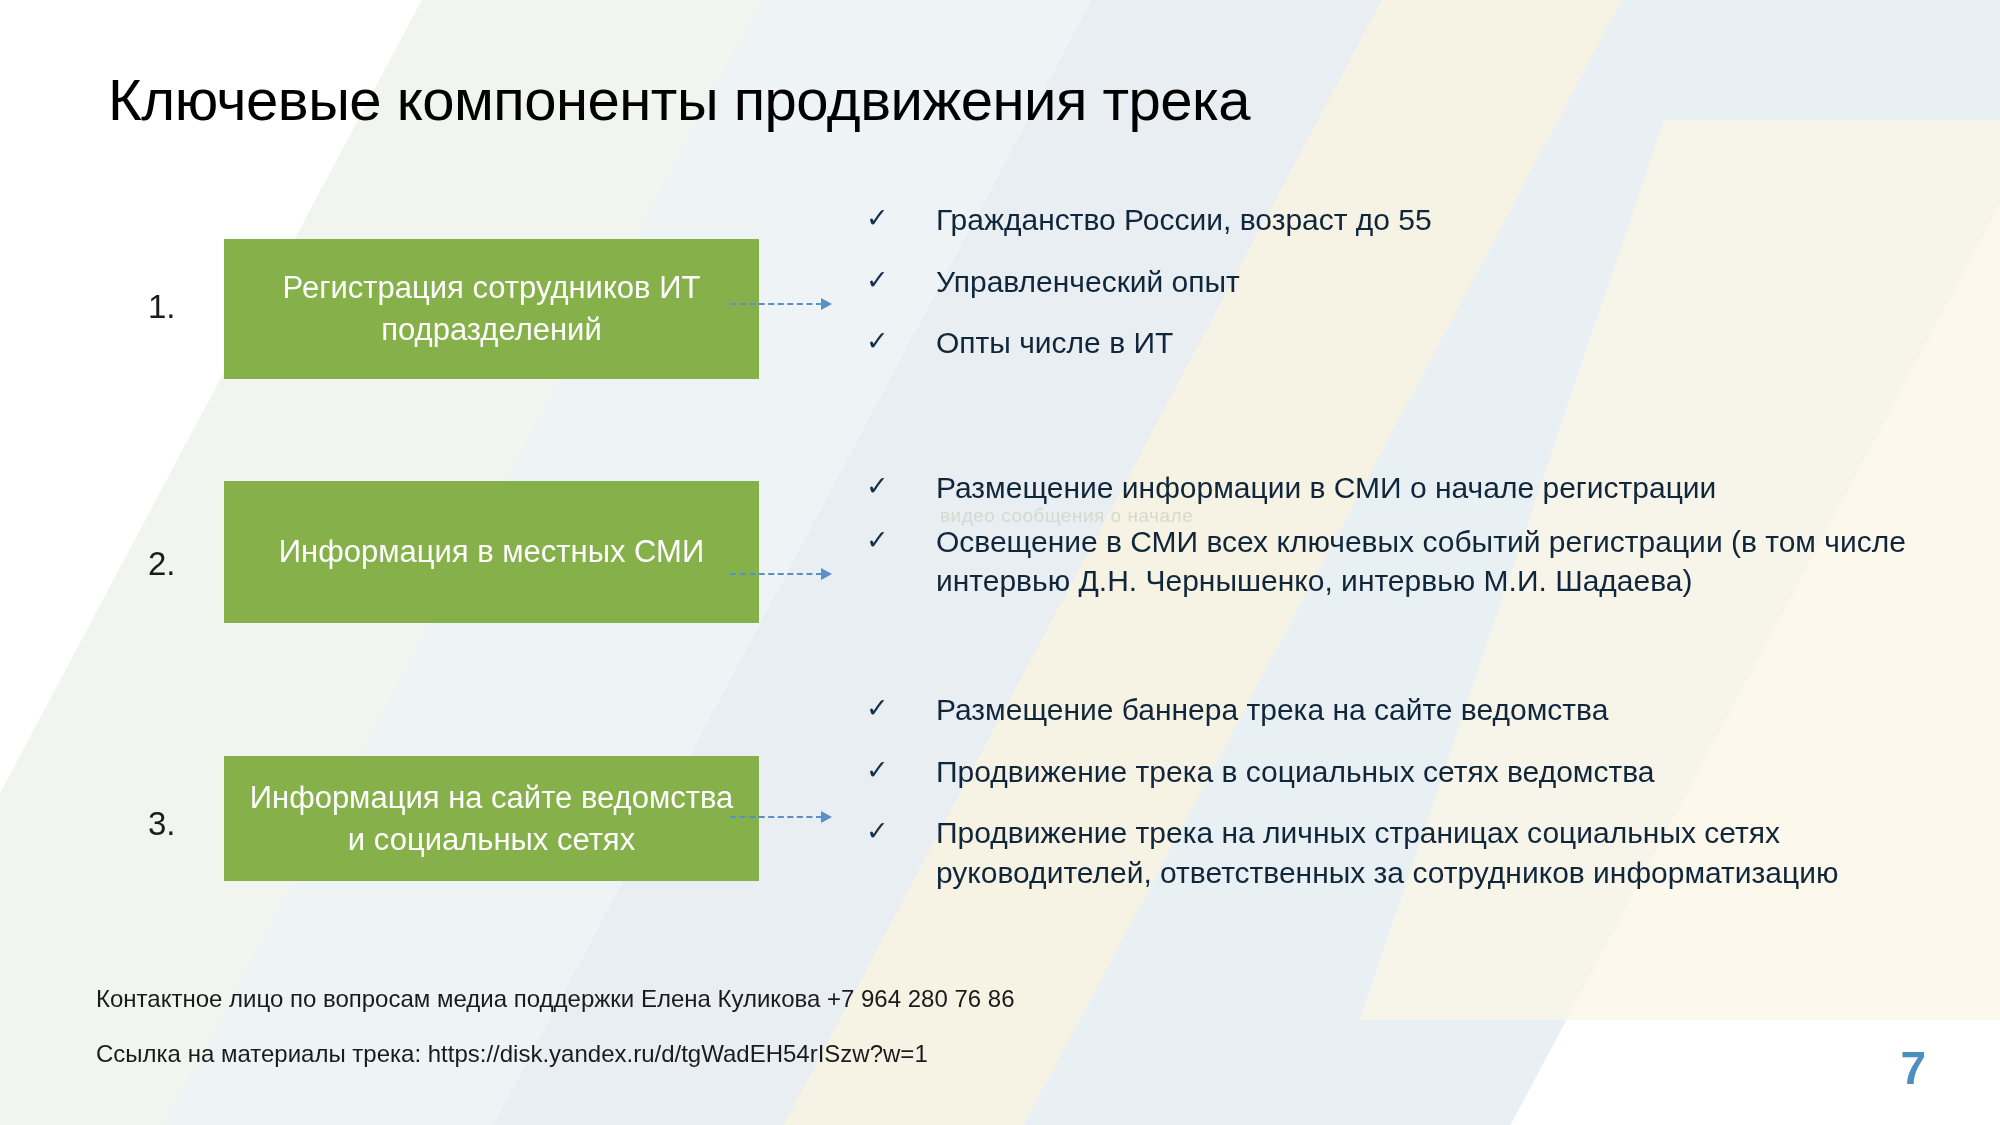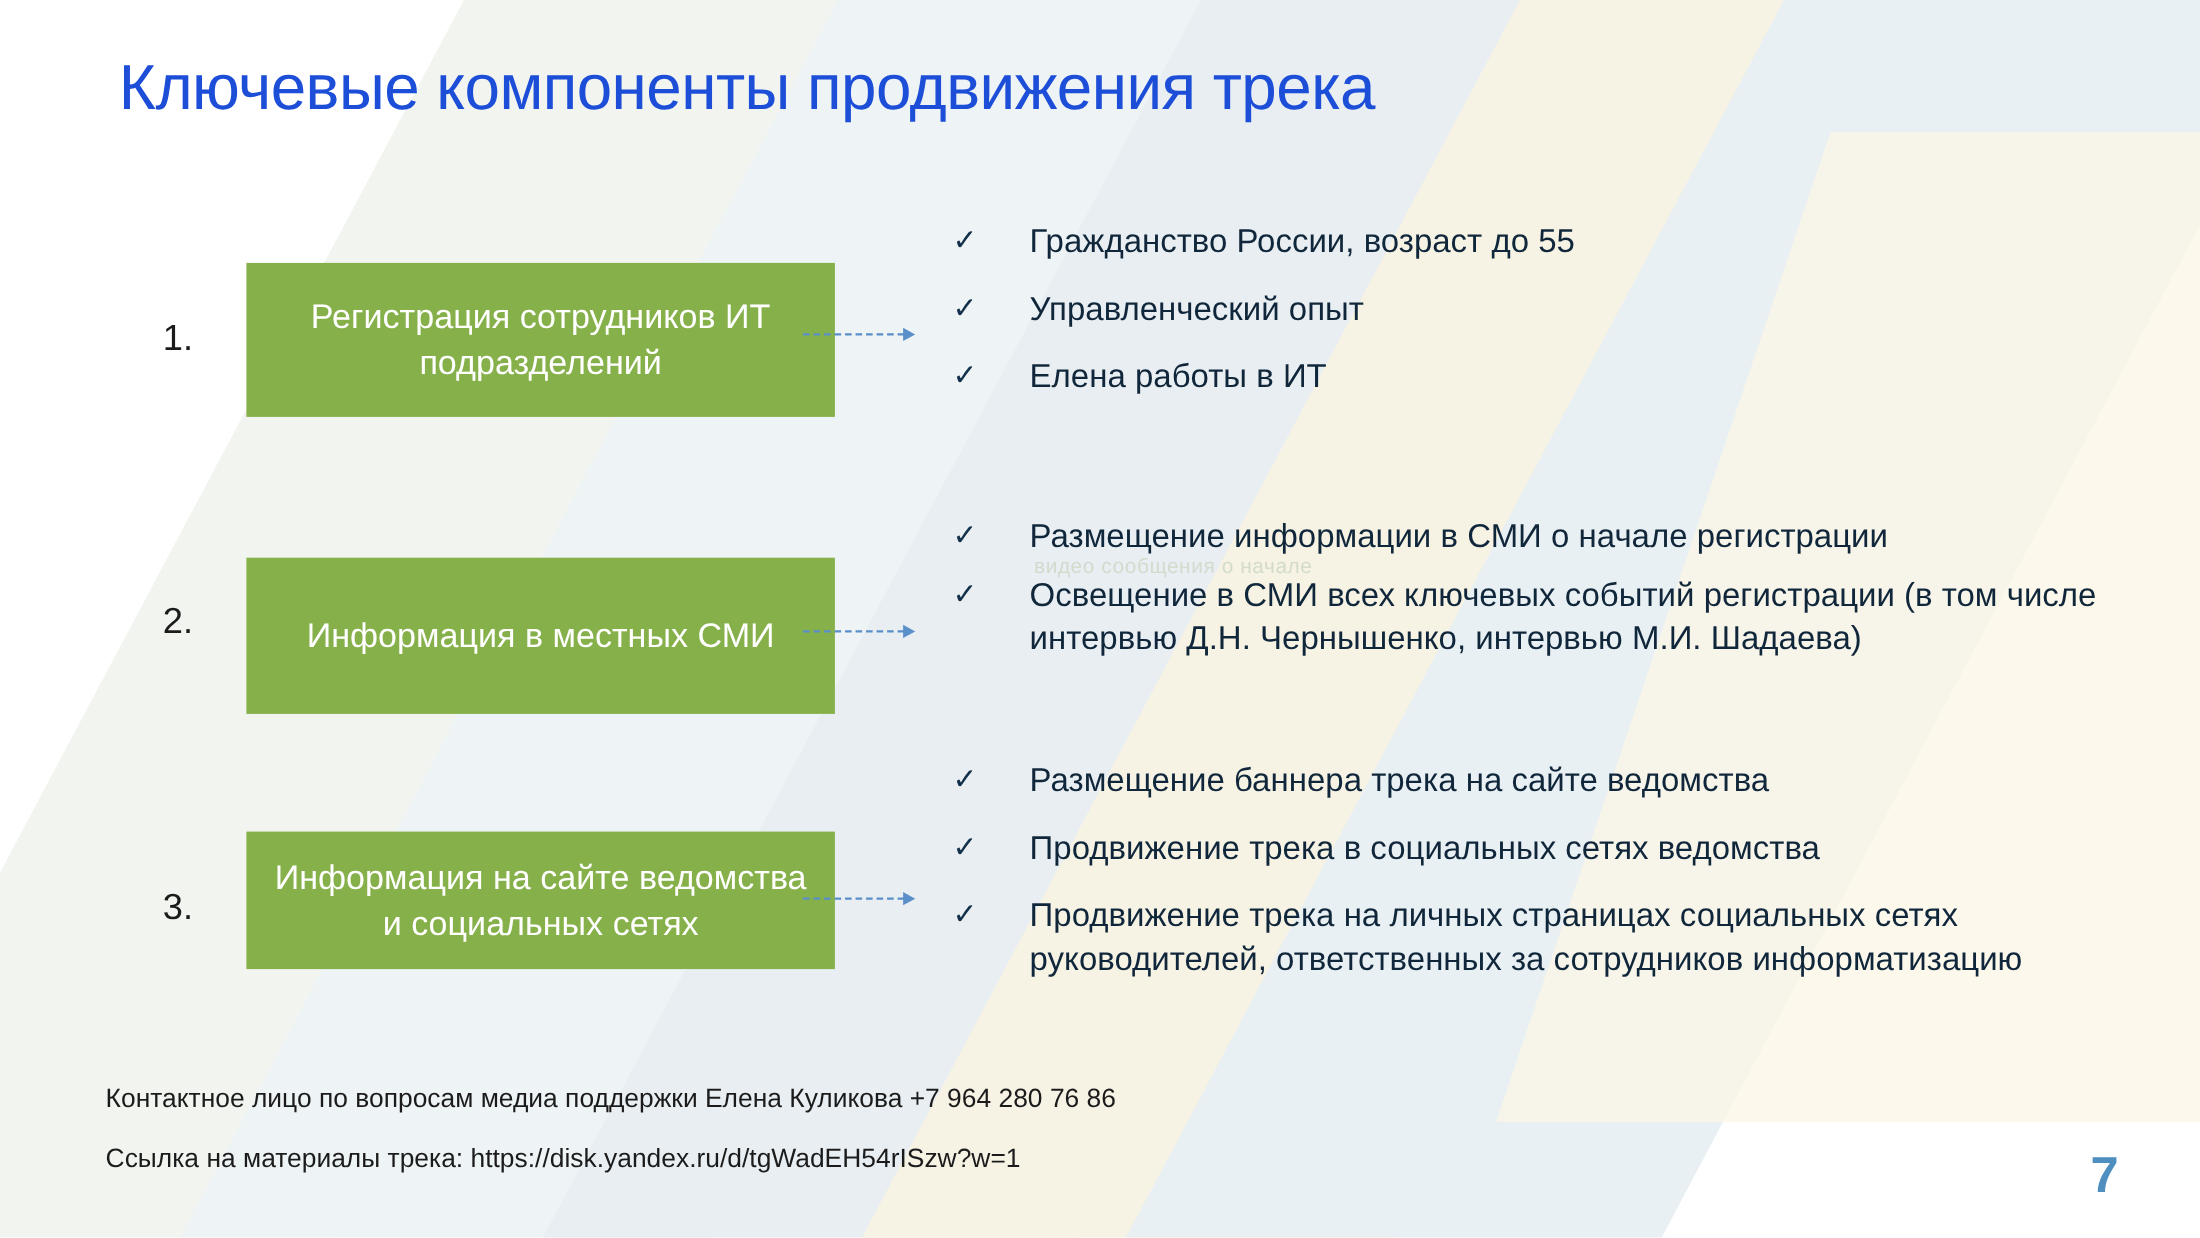--- a/index.html
+++ b/index.html
@@ -61,23 +61,23 @@
   
   .slide {
     position: absolute;
     inset: 0;
     z-index: 2;
   }
 
   .title {
     position: absolute;
     left: 108px;
-    top: 46px;
+    top: 66px;
     font-size: 58px;
-    color: #1d4ed8;
+    color: #000000;
     font-weight: 400;
     letter-spacing: -0.5px;
     white-space: nowrap;
   }
 
   .num {
     position: absolute;
     left: 148px;
     font-size: 33px;
     color: #1b1b1b;
@@ -96,21 +96,21 @@
     align-items: center;
     justify-content: center;
     text-align: center;
     font-size: 31px;
     line-height: 1.35;
     padding: 0 14px;
     box-sizing: border-box;
     margin-top: 11px;
   }
   .gb-1 { top: 228px; height: 140px; }
-  .gb-2 { top: 496px; height: 142px; }
+  .gb-2 { top: 470px; height: 142px; }
   .gb-3 { top: 745px; height: 125px; }
 
   .arrow {
     position: absolute;
     width: 102px;
     height: 2px;
     display: flex;
     align-items: center;
   }
   .arrow .dash {
@@ -202,21 +202,21 @@
     <div class="bullet">
       <span class="check">✓</span>
       <span class="btext">Гражданство России, возраст до 55</span>
     </div>
     <div class="bullet">
       <span class="check">✓</span>
       <span class="btext">Управленческий опыт</span>
     </div>
     <div class="bullet">
       <span class="check">✓</span>
-      <span class="btext">Елена работы в ИТ</span>
+      <span class="btext">Опты числе в ИТ</span>
     </div>
   </div>
 
   <div class="num num-2">2.</div>
   <div class="greenbox gb-2">Информация в местных СМИ</div>
   <div class="arrow ar-2">
     <span class="dash"></span>
     <span class="head"></span>
   </div>
   <div class="bullets bl-2">

